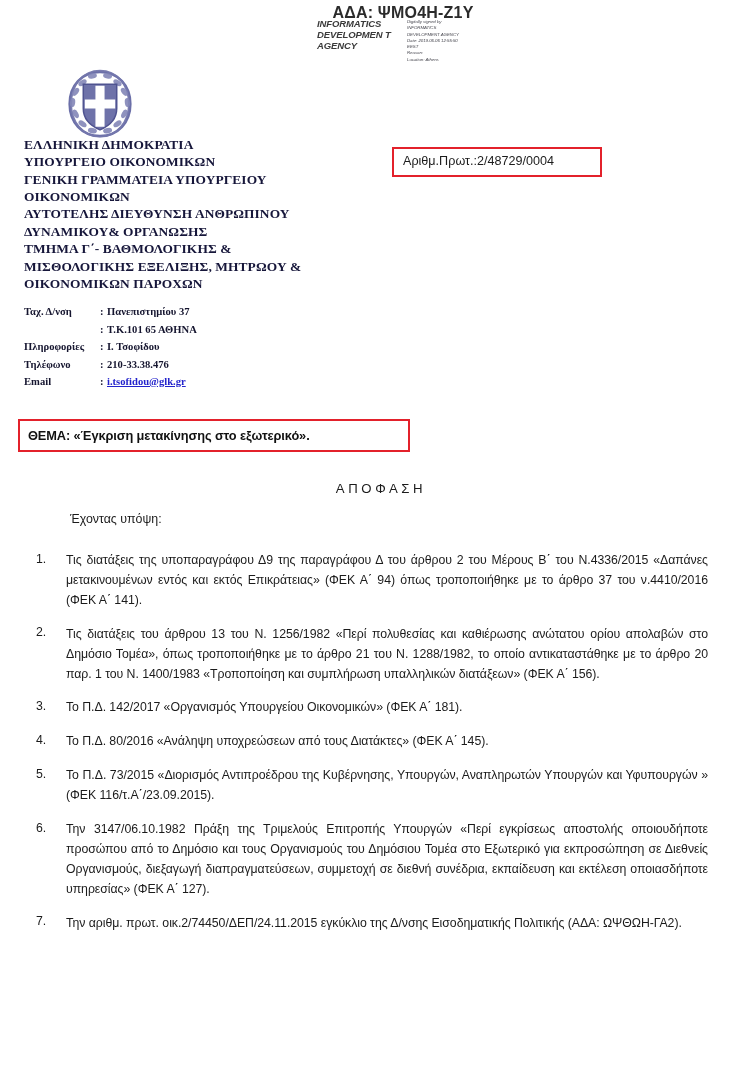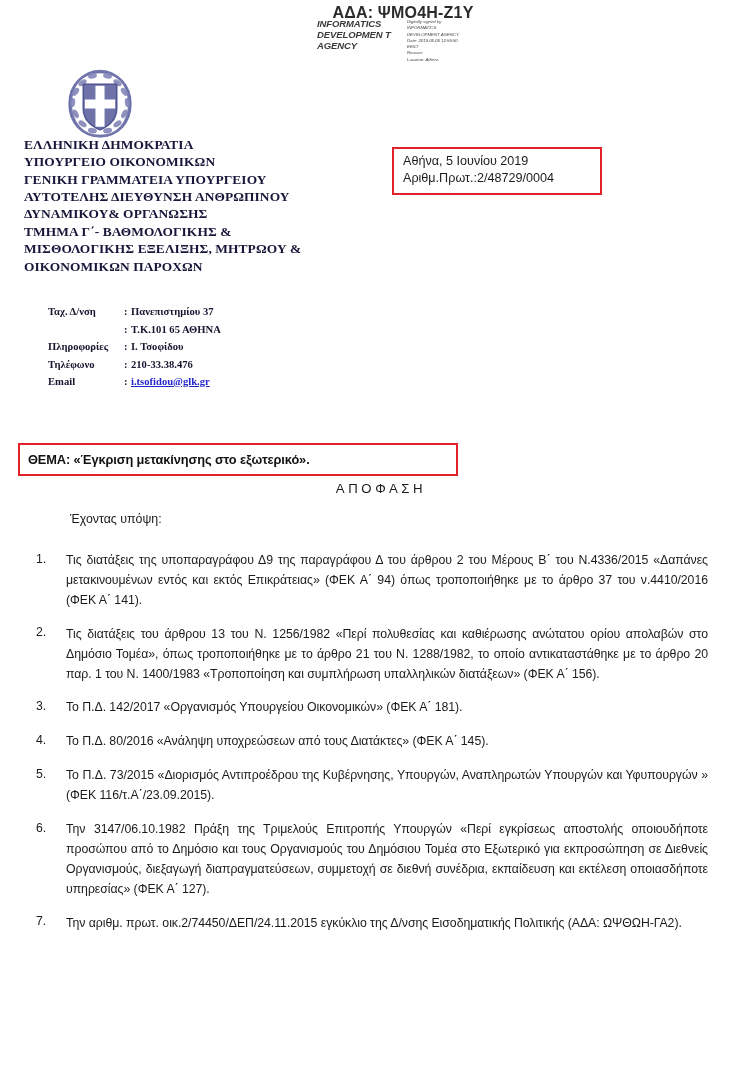--- a/index.html
+++ b/index.html
@@ -120,47 +120,45 @@
   .contact {
     position: absolute;
     top: 307px;
     left: 24px;
     width: 330px;
     font-family: "Liberation Serif", "DejaVu Serif", serif;
     font-size: 10.6px;
     font-weight: 700;
     color: #15152f;
     line-height: 1.0;
-    margin-left: 24px;
   }
   .crow {
     display: flex;
     align-items: baseline;
     height: 17.5px;
   }
   .clabel { width: 76px; flex: 0 0 76px; }
   .csep { width: 7px; flex: 0 0 7px; }
   .cvalue { white-space: nowrap; }
   .cvalue.link {
     color: #2323cc;
     text-decoration: underline;
     text-underline-offset: 1px;
   }
 
   
   .thema {
     position: absolute;
     top: 419px;
     left: 18px;
-    width: 440px;
+    width: 392px;
     border: 2.5px solid #e3212b;
     box-sizing: border-box;
     padding: 5px 2px 6px 8px;
     background: #fff;
-    margin-top: 24px;
   }
   .thema span {
     font-family: "Liberation Sans", "DejaVu Sans", sans-serif;
     font-size: 12.8px;
     font-weight: 700;
     color: #111;
     white-space: nowrap;
     letter-spacing: -0.1px;
   }
 
@@ -270,29 +268,29 @@
       </g>
       <path d="M28 24 L72 24 L72 56 C72 70 62 79 50 84 C38 79 28 70 28 56 Z" fill="#6e72a9" stroke="#4f5390" stroke-width="2"></path>
       <path d="M44 26 L56 26 L56 44 L70 44 L70 56 L56 56 L56 80 L44 80 L44 56 L30 56 L30 44 L44 44 Z" fill="#ffffff"></path>
     </svg>
   </div>
 
   <div class="ministry">
     <div>ΕΛΛΗΝΙΚΗ ΔΗΜΟΚΡΑΤΙΑ</div>
     <div>ΥΠΟΥΡΓΕΙΟ ΟΙΚΟΝΟΜΙΚΩΝ</div>
     <div>ΓΕΝΙΚΗ ΓΡΑΜΜΑΤΕΙΑ ΥΠΟΥΡΓΕΙΟΥ</div>
+    <div>ΟΙΚΟΝΟΜΙΚΩΝ</div>
     <div>ΑΥΤΟΤΕΛΗΣ ΔΙΕΥΘΥΝΣΗ ΑΝΘΡΩΠΙΝΟΥ</div>
     <div>ΔΥΝΑΜΙΚΟΥ&amp; ΟΡΓΑΝΩΣΗΣ</div>
     <div>ΤΜΗΜΑ Γ΄- ΒΑΘΜΟΛΟΓΙΚΗΣ &amp;</div>
     <div>ΜΙΣΘΟΛΟΓΙΚΗΣ ΕΞΕΛΙΞΗΣ, ΜΗΤΡΩΟΥ &amp;</div>
     <div>ΟΙΚΟΝΟΜΙΚΩΝ ΠΑΡΟΧΩΝ</div>
   </div>
 
   <div class="datebox">
-    <div>Αθήνα,  5 Ιουνίου 2019</div>
     <div>Αριθμ.Πρωτ.:2/48729/0004</div>
   </div>
 
   <div class="contact">
     <div class="crow">
       <span class="clabel">Ταχ. Δ/νση</span>
       <span class="csep">:</span>
       <span class="cvalue">Πανεπιστημίου 37</span>
     </div>
     <div class="crow">

